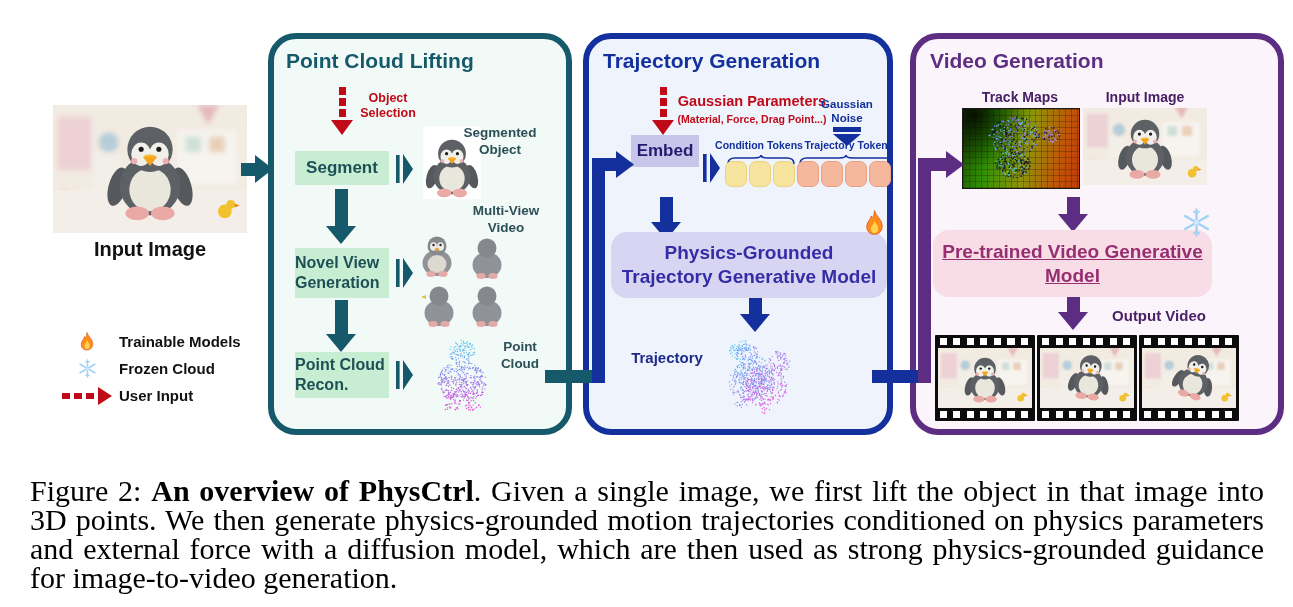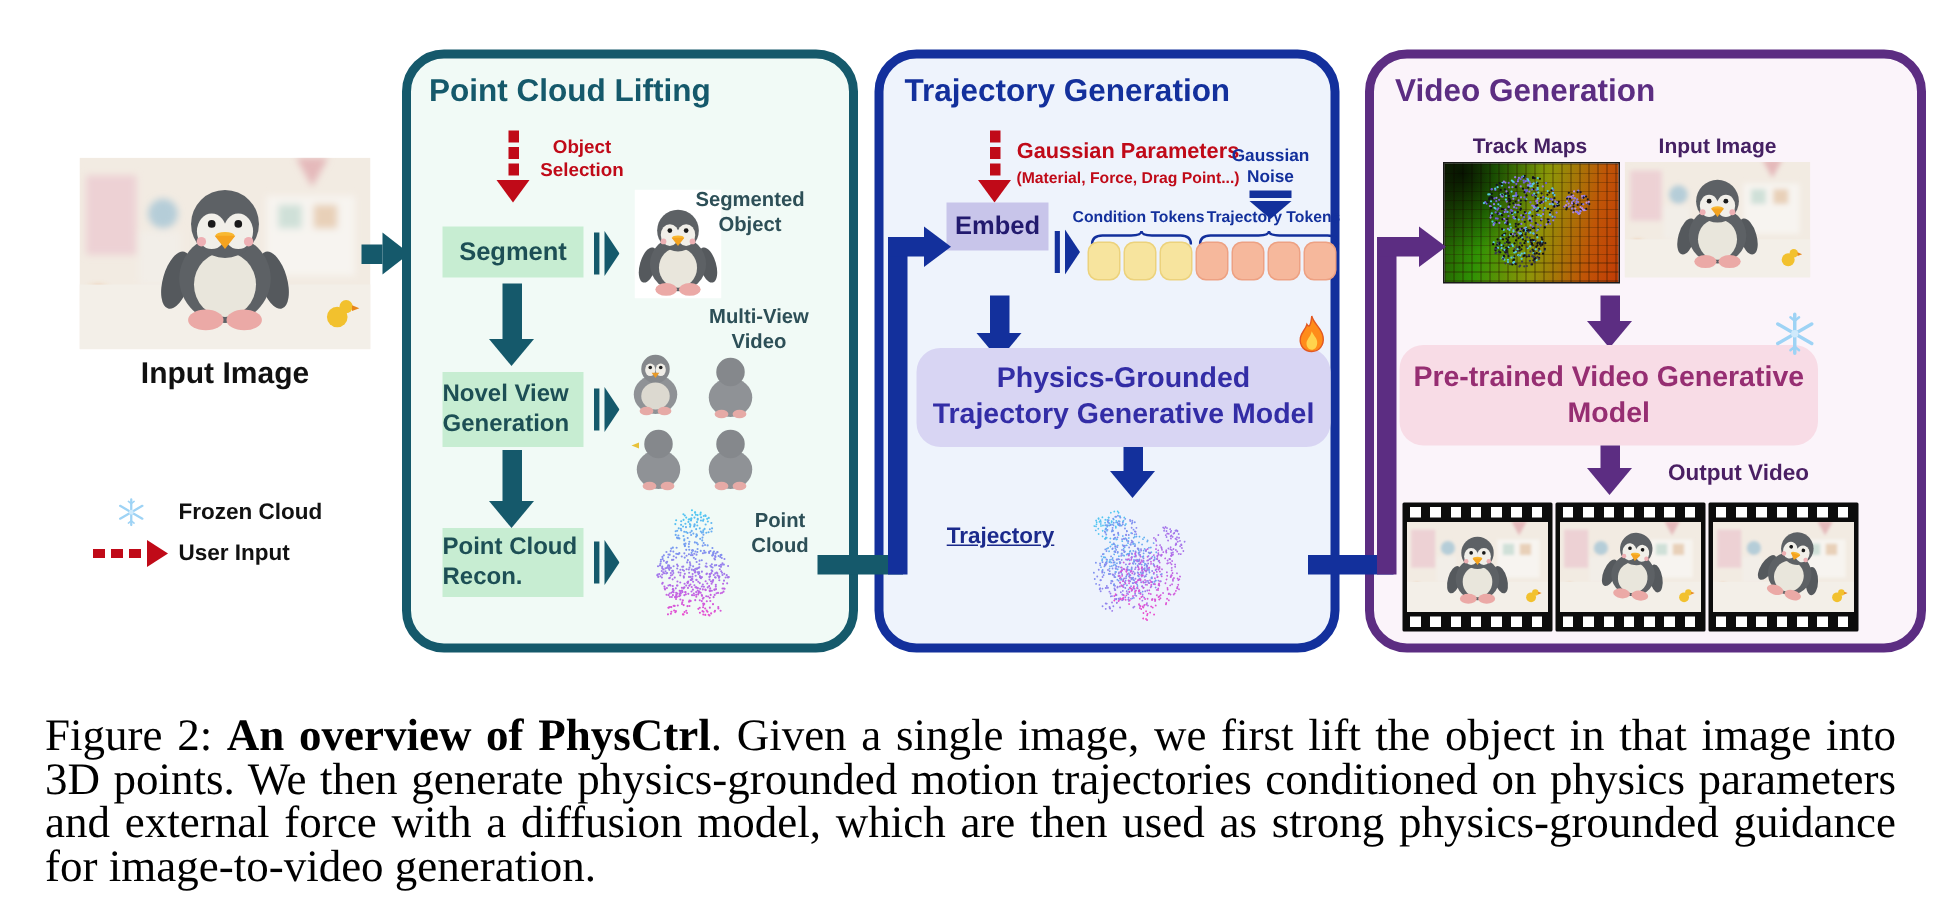--- a/index.html
+++ b/index.html
@@ -18,21 +18,21 @@
   #p3 .panel-title{left:14px;top:10px;color:var(--purple,#5c2d82);}
 
   
   .stepbox{position:absolute;display:flex;align-items:center;justify-content:center;
            font-weight:bold;border-radius:0;}
   .greenbox{background:var(--green-box,#c7edd2);color:var(--green-text,#1d4f55);font-size:16px;line-height:20px;}
   .lavbox{background:var(--lavender,#c8c5ea);color:var(--lavender-text,#221a6e);font-size:17px;}
   .modelbox{position:absolute;border-radius:16px;text-align:center;font-weight:bold;font-size:19px;line-height:24px;
             display:flex;align-items:center;justify-content:center;padding:0 8px;box-sizing:border-box;}
   #model2{background:var(--model2-bg,#d8d5f3);color:var(--model2-text,#332da6);}
-  #model3{background:var(--model3-bg,#f8dce6);color:var(--model3-text,#962e72);}
+  #model3{background:var(--model3-bg,#f8dce6);color:var(--model3-text,#962e72);text-decoration:underline;}
 
   
   .arrowD{position:absolute;width:30px;}
   .arrowD .sh{display:block;width:13px;height:var(--len,30px);background:var(--c,#333);margin:0 auto;}
   .arrowD .hd{display:block;width:0;height:0;margin:0 auto;
               border-left:15px solid transparent;border-right:15px solid transparent;
               border-top:18px solid var(--c,#333);}
   .arrowR{position:absolute;display:flex;align-items:center;}
   .arrowR .sh{width:14px;height:13px;background:var(--c,#333);}
   .arrowR .hd{width:0;height:0;border-top:14px solid transparent;border-bottom:14px solid transparent;
@@ -49,21 +49,21 @@
      border-left:14px solid transparent;border-right:14px solid transparent;border-top:12px solid var(--navy,#13309c);}
 
   .chev{position:absolute;}
   .chev svg{display:block;}
 
   
   .lbl{position:absolute;font-weight:bold;text-align:center;}
   .teal-lbl{color:#2d4f57;font-size:13.5px;line-height:17px;}
   .red-lbl{color:var(--red,#c00a18);font-size:12.5px;line-height:15px;}
   .navy-sm{color:var(--navy,#13309c);font-size:10.5px;line-height:13px;white-space:nowrap;}
-  .navy-lbl{color:#1b2a8c;font-size:15px;text-decoration:underline;}
+  .navy-lbl{color:#1b2a8c;font-size:15px;}
   .purp-lbl{color:#452063;font-size:14px;}
 
   
   .tokens{position:absolute;display:flex;gap:2px;}
   .token{width:22px;height:26px;border-radius:7px;box-sizing:border-box;}
   .token.condition{background:var(--token-yellow,#f7e49e);border:1.5px solid var(--token-yellow-bd,#ecd27c);}
   .token.trajectory{background:var(--token-salmon,#f6b89c);border:1.5px solid var(--token-salmon-bd,#eda183);}
   .brace{position:absolute;color:var(--navy,#13309c);}
 
   
@@ -153,20 +153,29 @@
           <ellipse cx="100" cy="53" rx="6.5" ry="2.6" fill="#f8b832"></ellipse>
           <polygon points="93,53 107,53 100,62" fill="#f5a31f"></polygon>
           <ellipse cx="87" cy="110" rx="12" ry="7" fill="#eba9a6"></ellipse>
           <ellipse cx="113" cy="110" rx="12" ry="7" fill="#eba9a6"></ellipse>
         </g>
       </svg>
     </div>
   <div class="input-caption">Input Image</div>
 
   <div class="legend">
+    <div class="legend-row">
+      <span class="legend-ic">
+        <svg width="20" height="22" viewBox="0 0 20 20">
+            <path d="M10 0.5 C11 4.5 15 6.5 15.6 10.8 C16.2 15 13.6 18 10 18 C6.4 18 3.8 15.4 4.4 11.2 C4.8 8.6 7 7.2 7.6 4.6 C8.6 6.2 9.5 5.8 10 0.5Z" fill="#ff8c1a" stroke="#e25822" stroke-width="0.7"></path>
+            <path d="M10 8 C11 10.5 12.9 11.4 12.7 14 C12.5 16.2 11.4 17.2 10 17.2 C8.6 17.2 7.4 16 7.4 14 C7.4 12 9.3 11 10 8Z" fill="#ffd34d"></path>
+          </svg>
+      </span>
+      <span class="legend-tx">Trainable Models</span>
+    </div>
     <div class="legend-row">
       <span class="legend-ic">
         <svg width="19" height="19" viewBox="0 0 20 20" fill="none" stroke="#9ed3f5" stroke-width="1.6" stroke-linecap="round">
             <path d="M10 1 V19 M2.2 5.5 L17.8 14.5 M2.2 14.5 L17.8 5.5"></path>
             <path d="M10 4 L8 2.4 M10 4 L12 2.4 M10 16 L8 17.6 M10 16 L12 17.6" stroke-width="1.1"></path>
             <circle cx="10" cy="10" r="1.7" fill="#cfeafc" stroke="none"></circle>
           </svg>
       </span>
       <span class="legend-tx">Frozen Cloud</span>
     </div>

